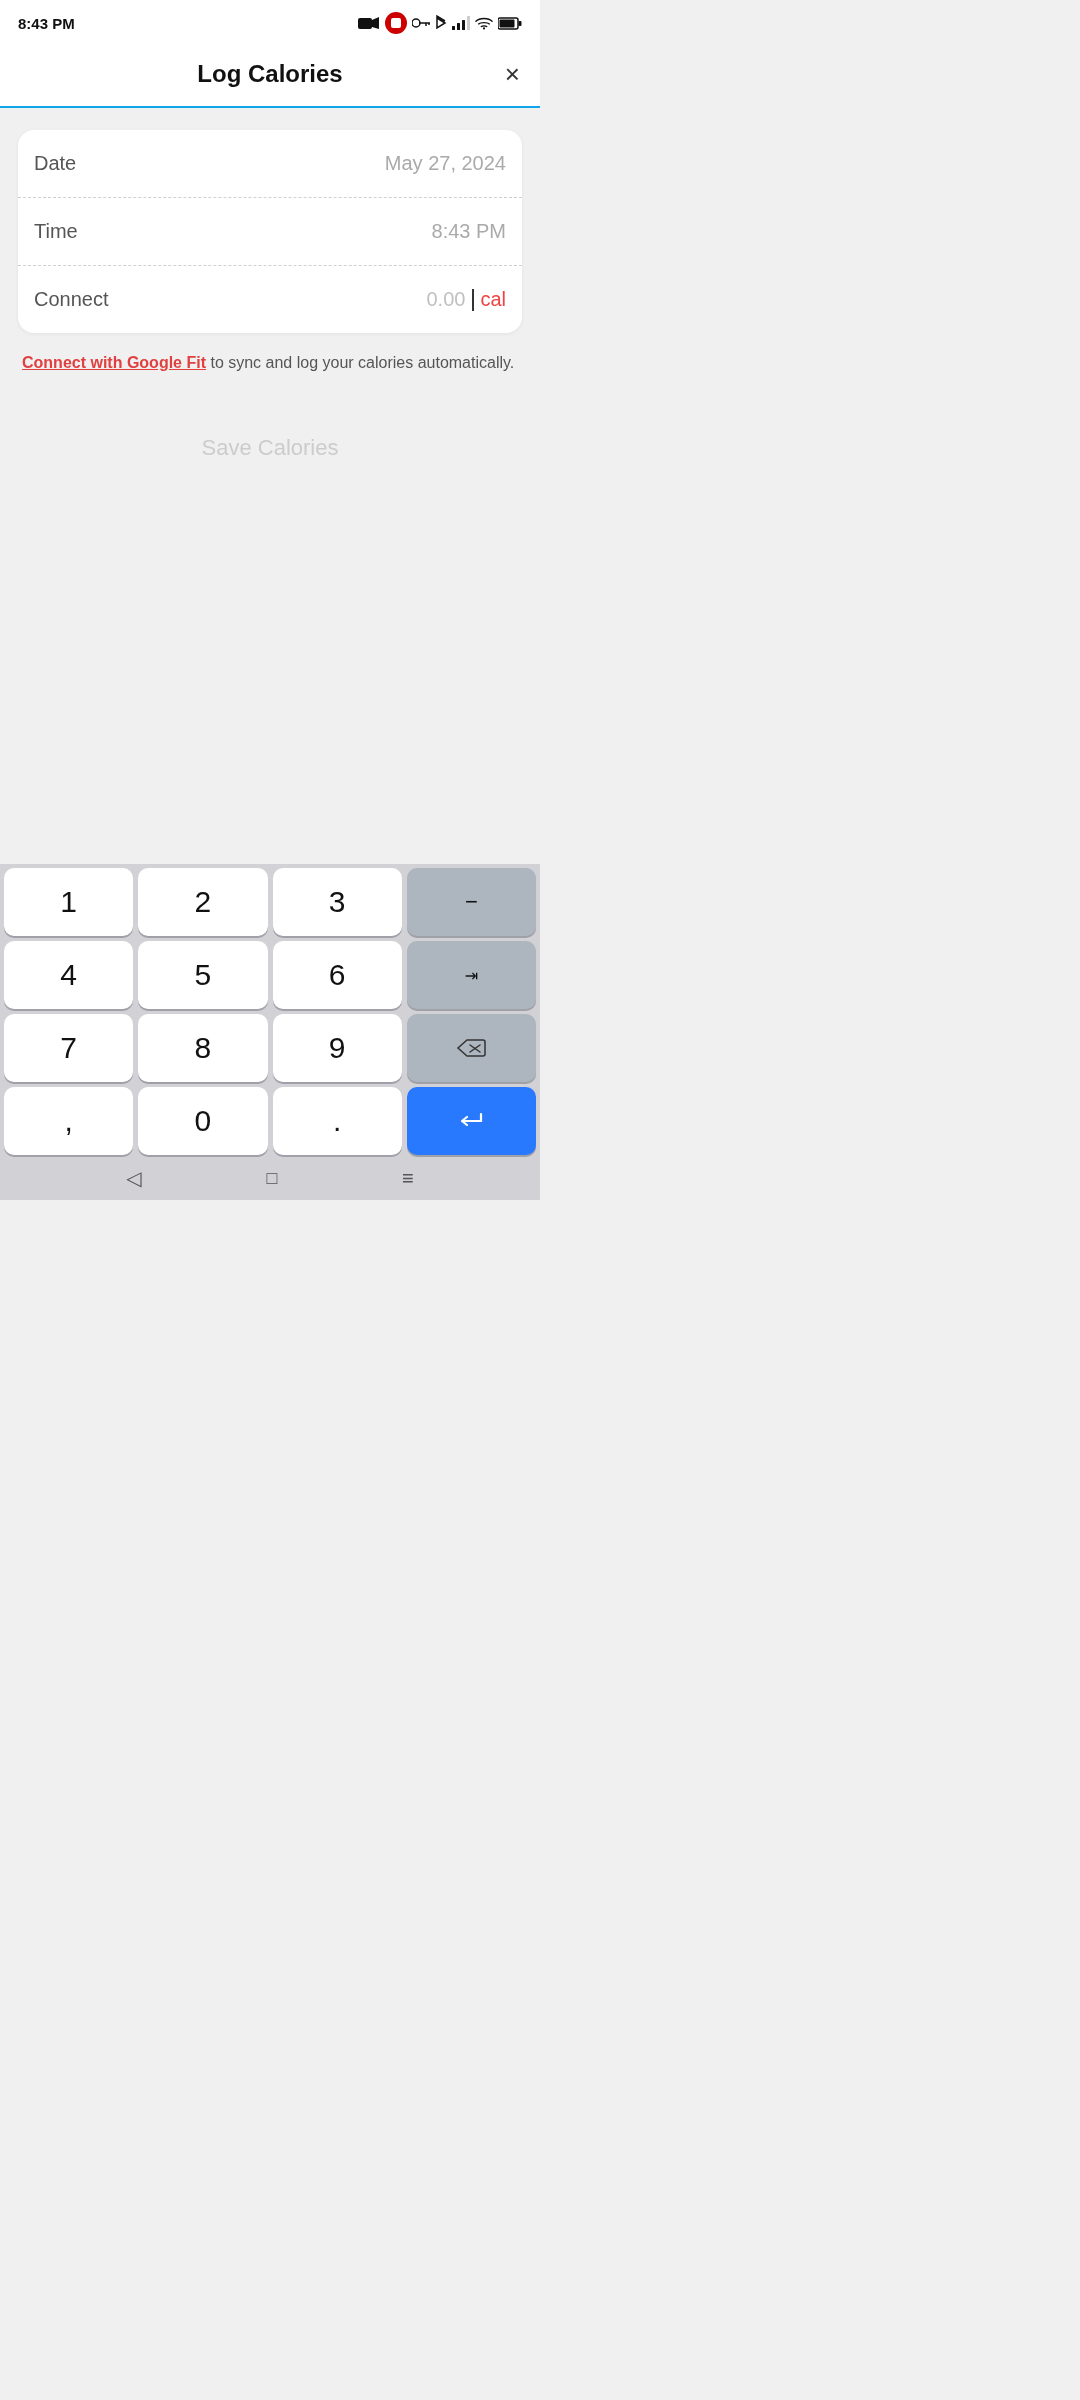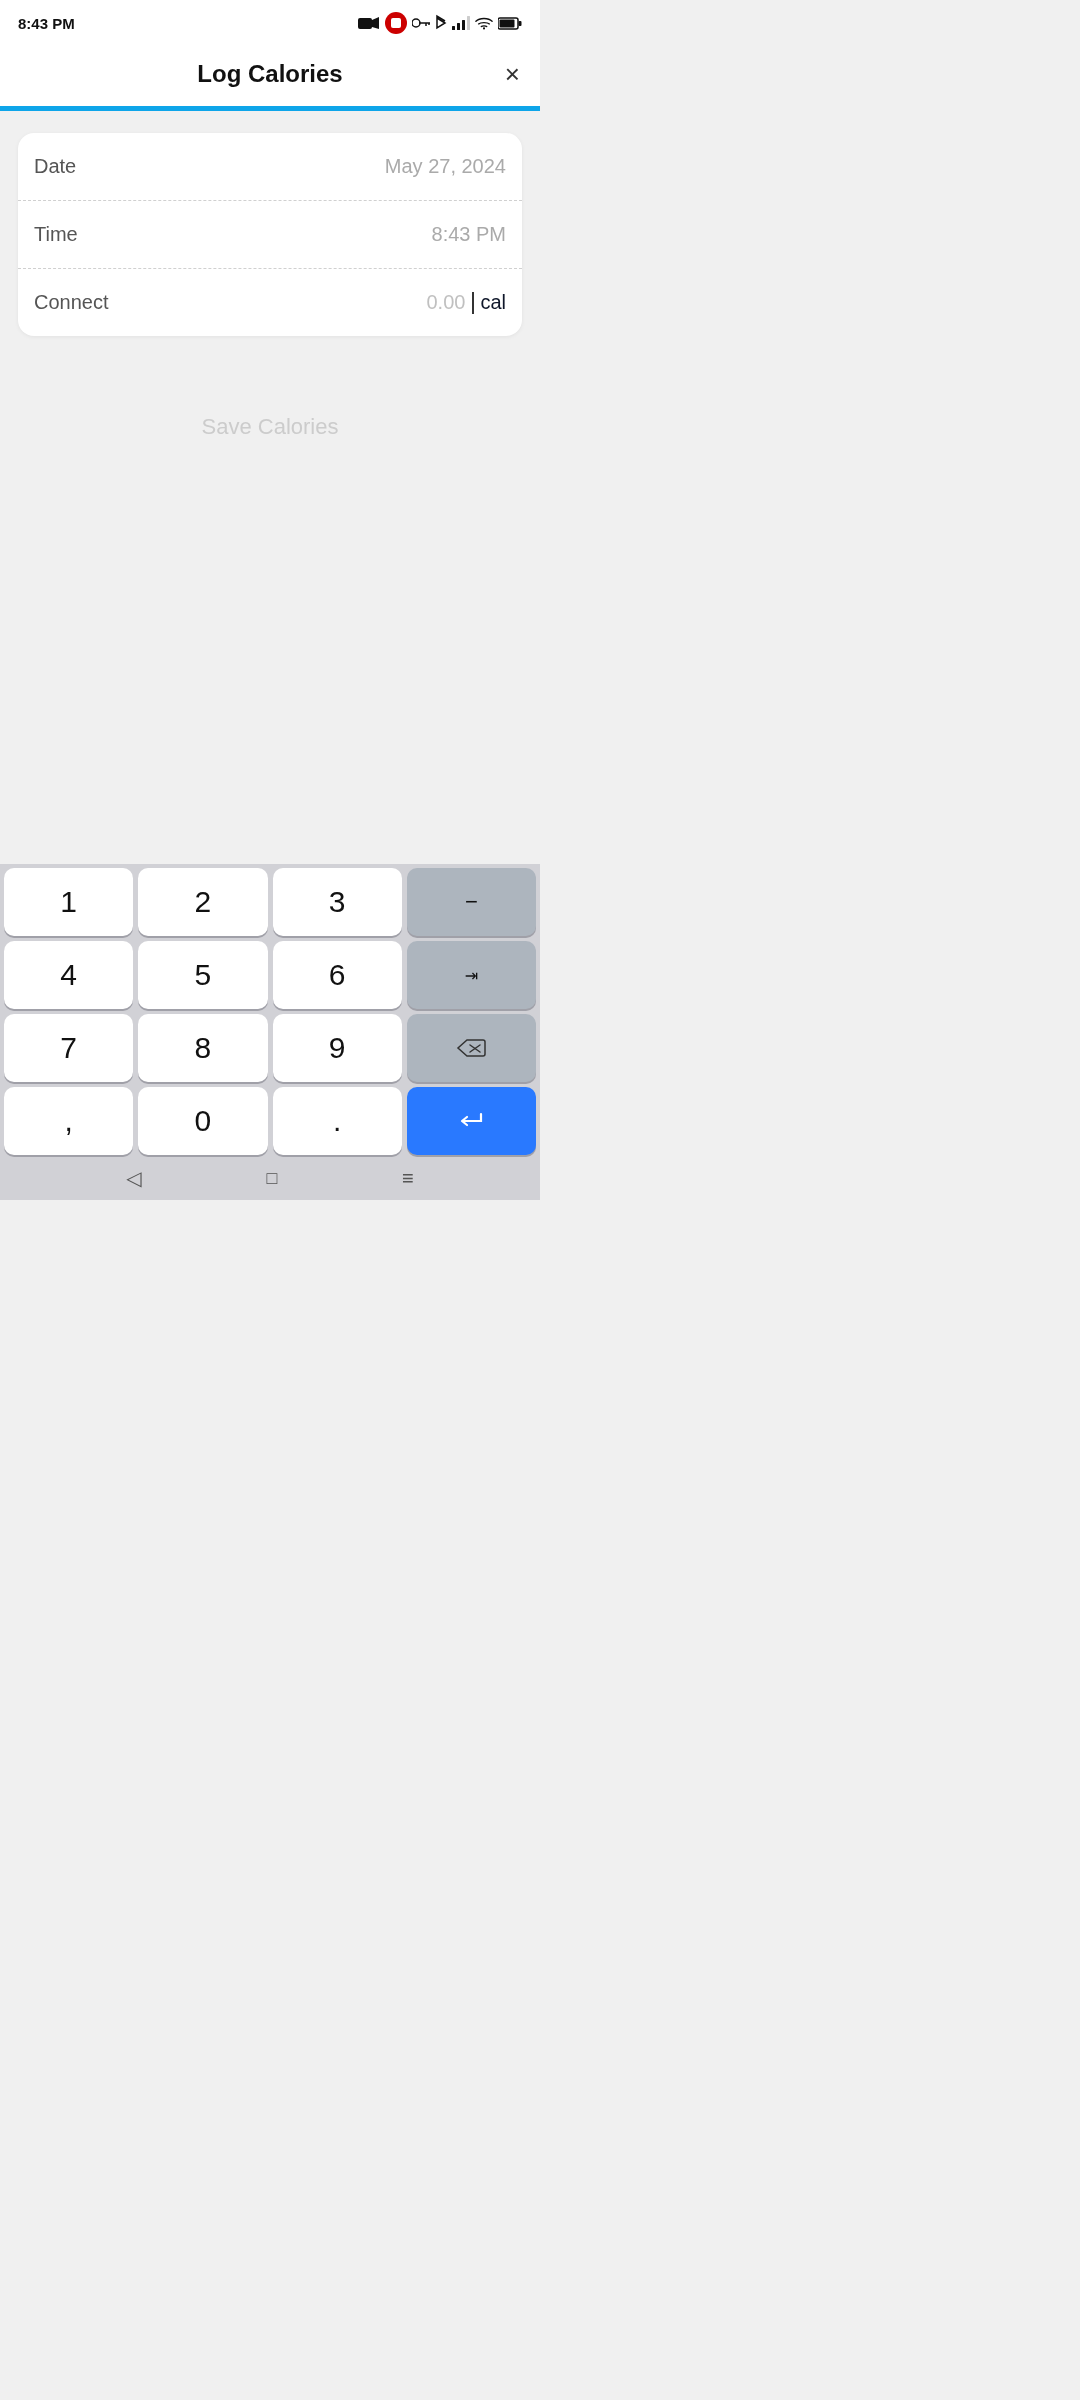--- a/index.html
+++ b/index.html
@@ -50,21 +50,21 @@
     }
 
     
     .header {
       background: #fff;
       display: flex;
       align-items: flex-end;
       justify-content: center;
       padding: 18px 20px 18px;
       position: relative;
-      border-bottom: 5px solid #0ea5e9;
+      border-bottom: 2px solid #0ea5e9;
     }
     .header-title {
       font-size: 24px;
       font-weight: 700;
       color: #111;
     }
     .close-btn {
       position: absolute;
       right: 20px;
       top: 50%;
@@ -126,21 +126,21 @@
       background: #333;
       margin-left: 1px;
       vertical-align: middle;
       animation: blink 1s step-end infinite;
     }
     @keyframes blink {
       0%, 100% { opacity: 1; }
       50% { opacity: 0; }
     }
     .cal-unit {
-      color: #0f172a;
+      color: #ef4444;
       font-size: 20px;
     }
 
     
     .google-fit-text {
       font-size: 16px;
       color: #555;
       line-height: 1.5;
       padding: 0 4px;
     }
@@ -283,20 +283,23 @@
     <div class="form-row">
       <span class="form-label">Connect</span>
       <span class="form-value calories-value">
         <span>0.00</span>
         <span class="cursor-blink"></span>
         <span class="cal-unit">cal</span>
       </span>
     </div>
   </div>
 
+  <div class="google-fit-text">
+    <span class="google-fit-link">Connect with Google Fit</span><span> to sync and log your calories automatically.</span>
+  </div>
 
   <div class="save-section">
     <button class="save-btn">Save Calories</button>
   </div>
 </div>
 
 <div class="keyboard">
 
   <div class="keyboard-row">
     <button class="key">1</button>

